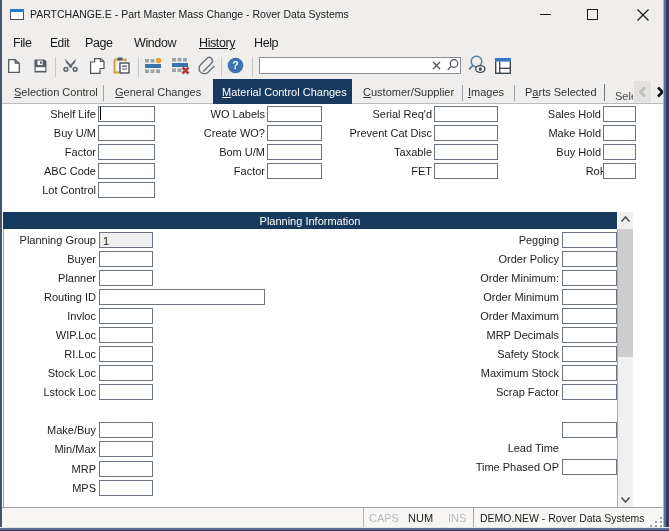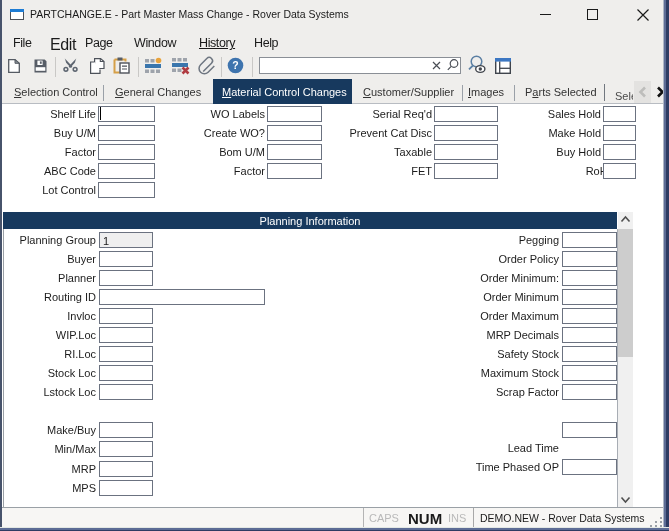--- a/index.html
+++ b/index.html
@@ -20,21 +20,21 @@
 </div>
 <div class="abs" style="left:30px;top:8px;font-size:10.5px;color:#1a1a1a;white-space:nowrap;">PARTCHANGE.E - Part Master Mass Change - Rover Data Systems</div>
 
 <div class="abs" style="left:540px;top:14px;width:11px;height:1px;background:#1a1a1a;"></div>
 <div class="abs" style="left:587px;top:9px;width:11px;height:11px;border:1px solid #1a1a1a;"></div>
 <svg class="abs" style="left:636px;top:8px;" width="14" height="14">
     <path d="M1.5 1.5 L12.5 12.5 M12.5 1.5 L1.5 12.5" stroke="#1a1a1a" stroke-width="1.2"></path>
   </svg>
 
 <div class="abs" style="left:13px;top:36px;font-size:12.5px;letter-spacing:-0.4px;color:#1a1a1a;">File</div>
-<div class="abs" style="left:50px;top:36px;font-size:16px;letter-spacing:-0.4px;color:#1a1a1a;">Edit</div>
+<div class="abs" style="left:50px;top:36px;font-size:12px;letter-spacing:-0.4px;color:#1a1a1a;">Edit</div>
 <div class="abs" style="left:85px;top:36px;font-size:12.5px;letter-spacing:-0.4px;color:#1a1a1a;">Page</div>
 <div class="abs" style="left:134px;top:36px;font-size:12.5px;letter-spacing:-0.4px;color:#1a1a1a;">Window</div>
 <div class="abs" style="left:199px;top:36px;font-size:12.5px;letter-spacing:-0.4px;color:#1a1a1a;text-decoration:underline;">History</div>
 <div class="abs" style="left:254px;top:36px;font-size:12.5px;letter-spacing:-0.4px;color:#1a1a1a;">Help</div>
 
 <svg class="abs" style="left:8px;top:59px;" width="12" height="14" viewBox="0 0 12 14">
   <path d="M0.7 0.7 h6.3 l4.3 3.6 v9 h-10.6 z" fill="#fff" stroke="#555b63" stroke-width="1.3"></path>
   <path d="M7 0.7 v3.6 h4.3 z" fill="#8b9097" stroke="#555b63" stroke-width="1"></path>
 </svg>
 <svg class="abs" style="left:34px;top:59px;" width="13" height="14" viewBox="0 0 13 14">
@@ -230,21 +230,21 @@
     </svg>
     <div class="abs" style="left:618px;top:229px;width:15px;height:128px;background:#cdcdcd;"></div>
     <svg class="abs" style="left:619px;top:494px;" width="13" height="11">
       <path d="M2.5 3.5 L6.5 8 L10.5 3.5" stroke="#505050" stroke-width="1.6" fill="none"></path>
     </svg>
   </div>
 
 <div class="abs" style="left:0;top:507px;width:669px;height:1px;background:#9aa0a6;"></div>
 <div class="abs" style="left:0;top:508px;width:669px;height:21px;background:#f7f6f4;"></div>
 <div class="abs" style="left:369px;top:510px;font-size:11px;color:#b9b9b9;line-height:17px;">CAPS</div>
-<div class="abs" style="left:408px;top:510px;font-size:15px;font-weight:bold;color:#1a1a1a;line-height:17px;">NUM</div>
+<div class="abs" style="left:408px;top:510px;font-size:11px;font-weight:normal;color:#1a1a1a;line-height:17px;">NUM</div>
 <div class="abs" style="left:448px;top:510px;font-size:11px;color:#b9b9b9;line-height:17px;">INS</div>
 <div class="abs" style="left:363px;top:508px;width:1px;height:20px;background:#b4b4b4;"></div>
 <div class="abs" style="left:473px;top:508px;width:1px;height:20px;background:#a8a8a8;"></div>
 <div class="abs" style="left:480px;top:510px;font-size:10.5px;color:#1a1a1a;line-height:17px;">DEMO.NEW - Rover Data Systems</div>
 <svg class="abs" style="left:650px;top:516px;" width="15" height="14">
   <g fill="#9aa0a6">
     <rect x="10" y="1" width="2" height="2"></rect>
     <rect x="5" y="5" width="2" height="2"></rect>
       <rect x="10" y="5" width="2" height="2"></rect>
     <rect x="0" y="9" width="2" height="2"></rect>

